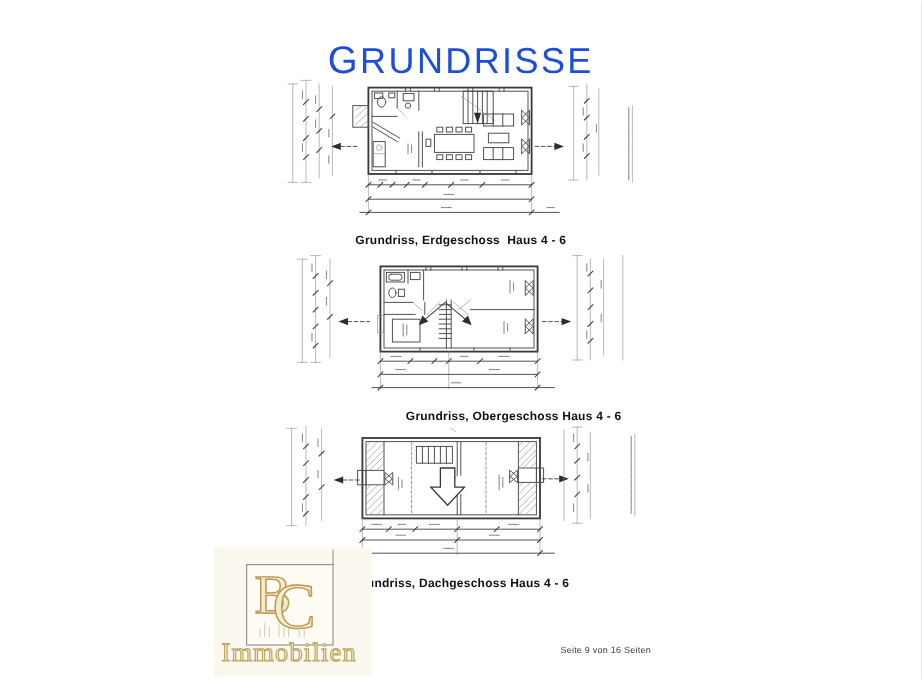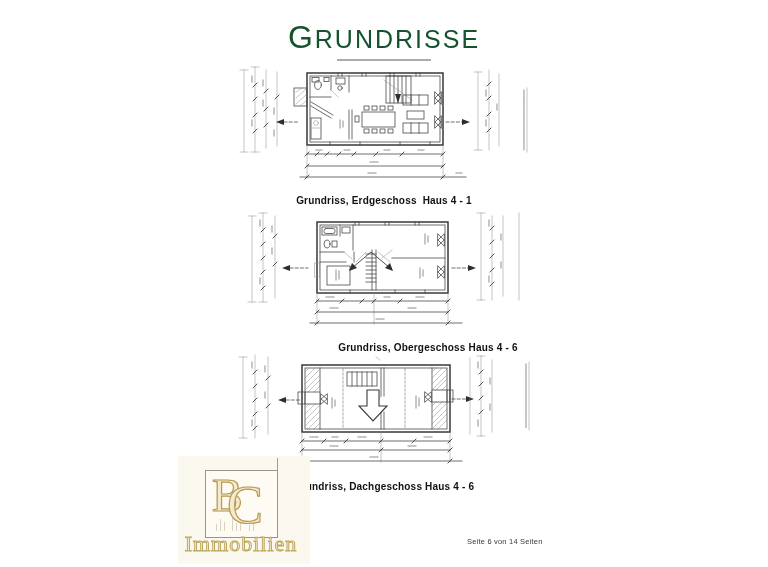--- a/index.html
+++ b/index.html
@@ -4,22 +4,22 @@
 <style>
   html,body{margin:0;padding:0;background:#e8e8e8;}
   #page{
     position:relative;width:768px;height:567px;background:#ffffff;
     font-family:"Liberation Sans",sans-serif;color:#1c1c1c;overflow:hidden;
     box-shadow:0 0 4px rgba(0,0,0,.25);
   }
   
   .title-wrap{position:absolute;top:16px;left:0;width:768px;text-align:center;}
   h1.doc-title{
-    margin:3px;font-weight:400;font-size:25px;letter-spacing:2px;
-    text-transform:uppercase;color:#14532d;font-family:"Liberation Sans",sans-serif;
+    margin:16px;font-weight:400;font-size:30px;letter-spacing:2px;
+    text-transform:uppercase;color:#1d4ed8;font-family:"Liberation Sans",sans-serif;
   }
   h1.doc-title::first-letter{font-size:32px;}
   .title-underline{width:94px;height:2px;background:#ababab;margin:3px auto 0 auto;}
   
   .plan-caption{
     position:absolute;left:0;width:768px;text-align:center;
     font-size:10px;font-weight:bold;color:#111;white-space:pre;letter-spacing:.2px;
   }
   #caption-eg{top:195px;}
   #caption-og{top:342px;margin-left:44px;}
@@ -470,32 +470,32 @@
       <line class="tick" x1="448" y1="452" x2="452" y2="448"></line>
     <line class="tick" x1="379" y1="452" x2="383" y2="448"></line>
     <line class="num" x1="330" y1="446" x2="338" y2="446"></line>
       <line class="num" x1="408" y1="446" x2="416" y2="446"></line>
     <line x1="296" y1="461" x2="462" y2="461"></line>
     <line class="tick" x1="300" y1="463" x2="304" y2="459"></line>
       <line class="tick" x1="448" y1="463" x2="452" y2="459"></line>
     <line class="num" x1="370" y1="457" x2="378" y2="457"></line>
   </svg>
 
-  <div id="caption-eg" class="plan-caption">Grundriss, Erdgeschoss  Haus 4 - 1</div>
+  <div id="caption-eg" class="plan-caption">Grundriss, Erdgeschoss  Haus 4 - 6</div>
   <div id="caption-og" class="plan-caption">Grundriss, Obergeschoss Haus 4 - 6</div>
   <div id="caption-dg" class="plan-caption">Grundriss, Dachgeschoss Haus 4 - 6</div>
 
   <div class="logo-backdrop"></div>
   <div class="logo-box">
     <div class="riser"></div>
     <div class="skyline">
       <span style="height:7px"></span><span style="height:12px"></span><span style="height:9px"></span>
       <span style="height:14px"></span><span style="height:8px"></span><span style="height:11px"></span>
       <span style="height:6px"></span><span style="height:10px"></span>
     </div>
     <span class="monogram mono-b">B</span>
     <span class="monogram mono-c">C</span>
   </div>
   <div class="logo-subtitle">Immobilien</div>
 
-  <div class="footer-text">Seite 6 von 14 Seiten</div>
+  <div class="footer-text">Seite 9 von 16 Seiten</div>
 
 </div>
 
 </body></html>

